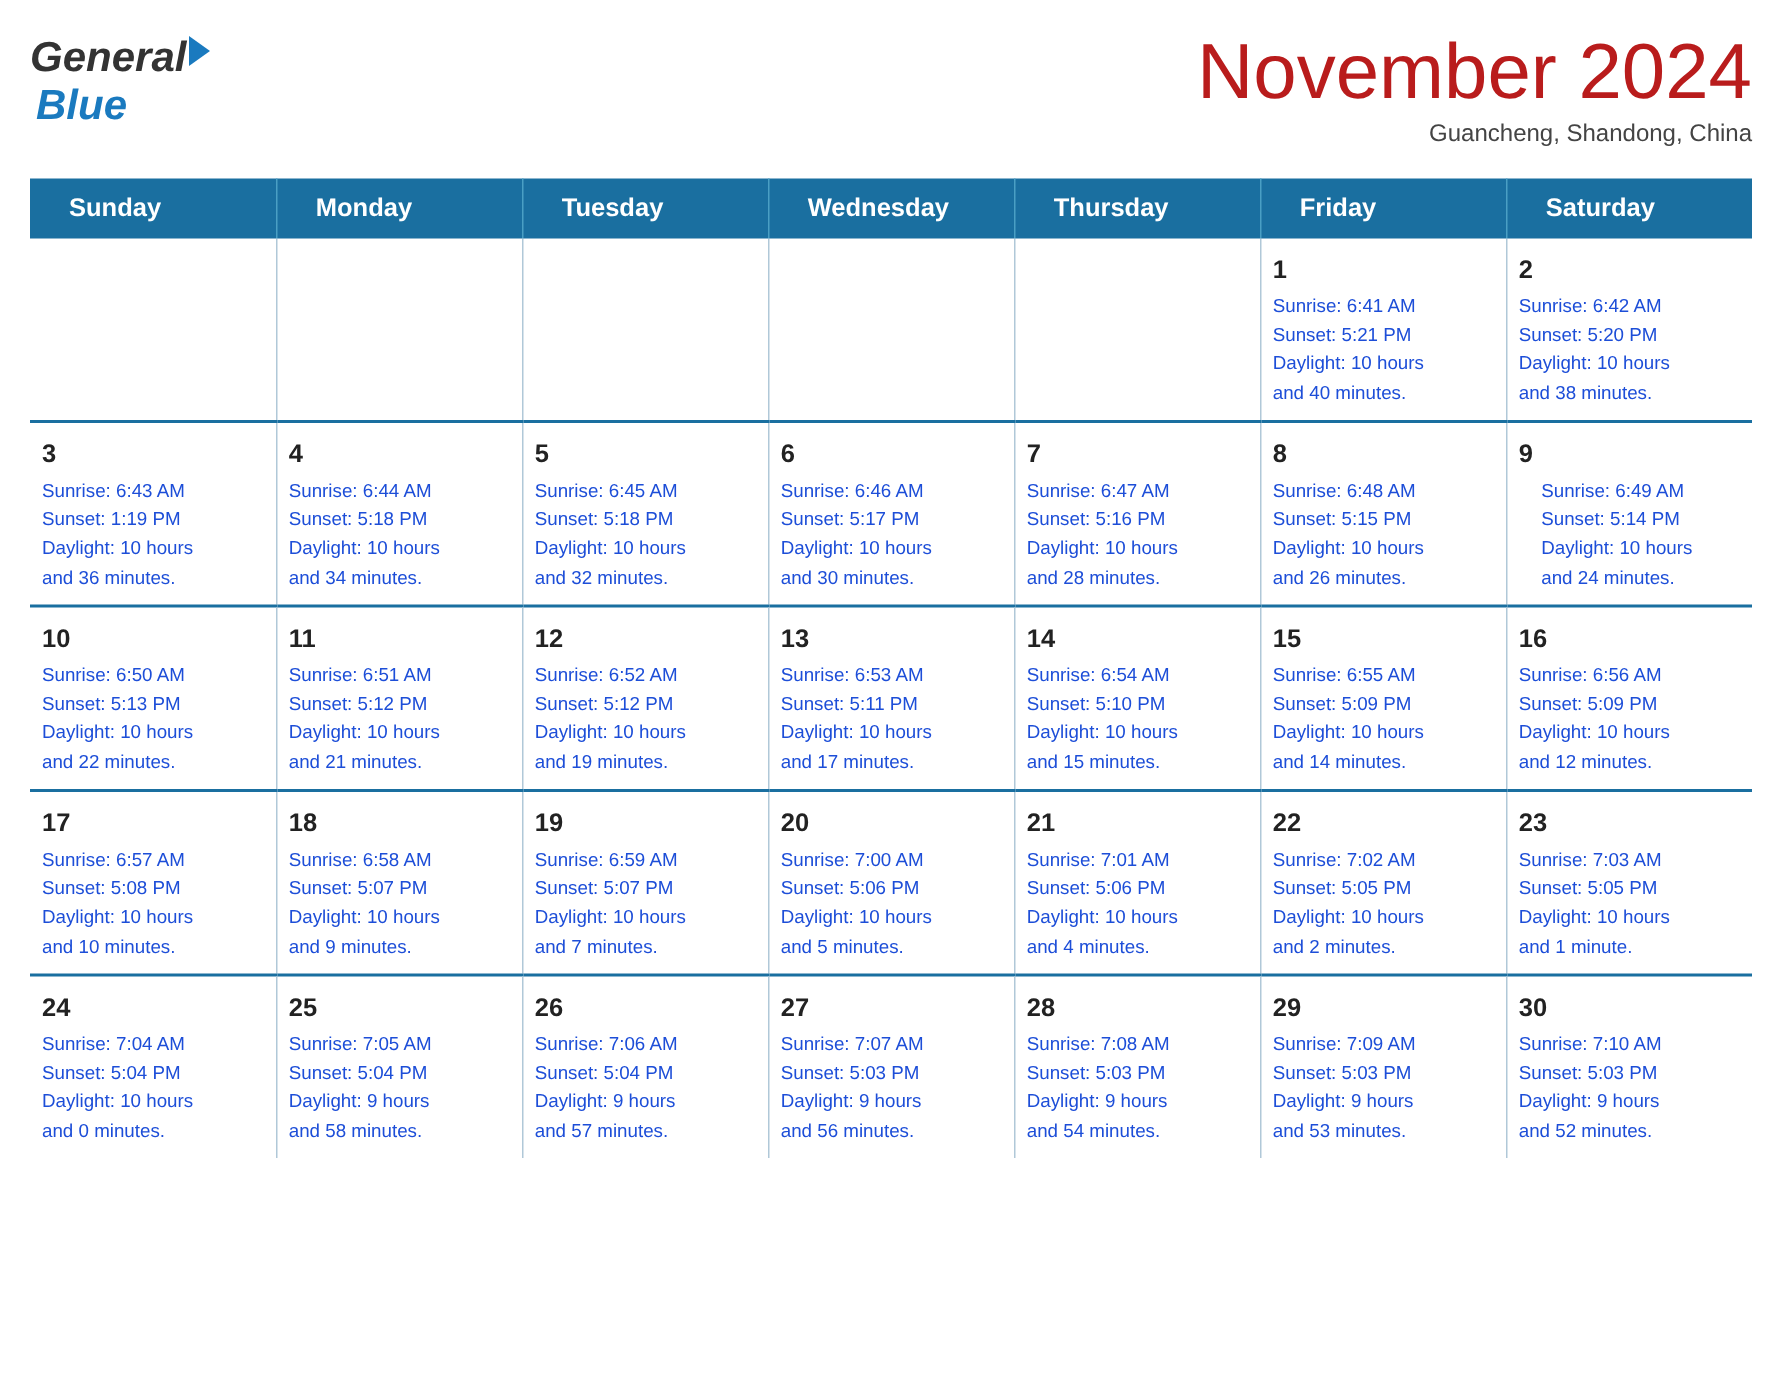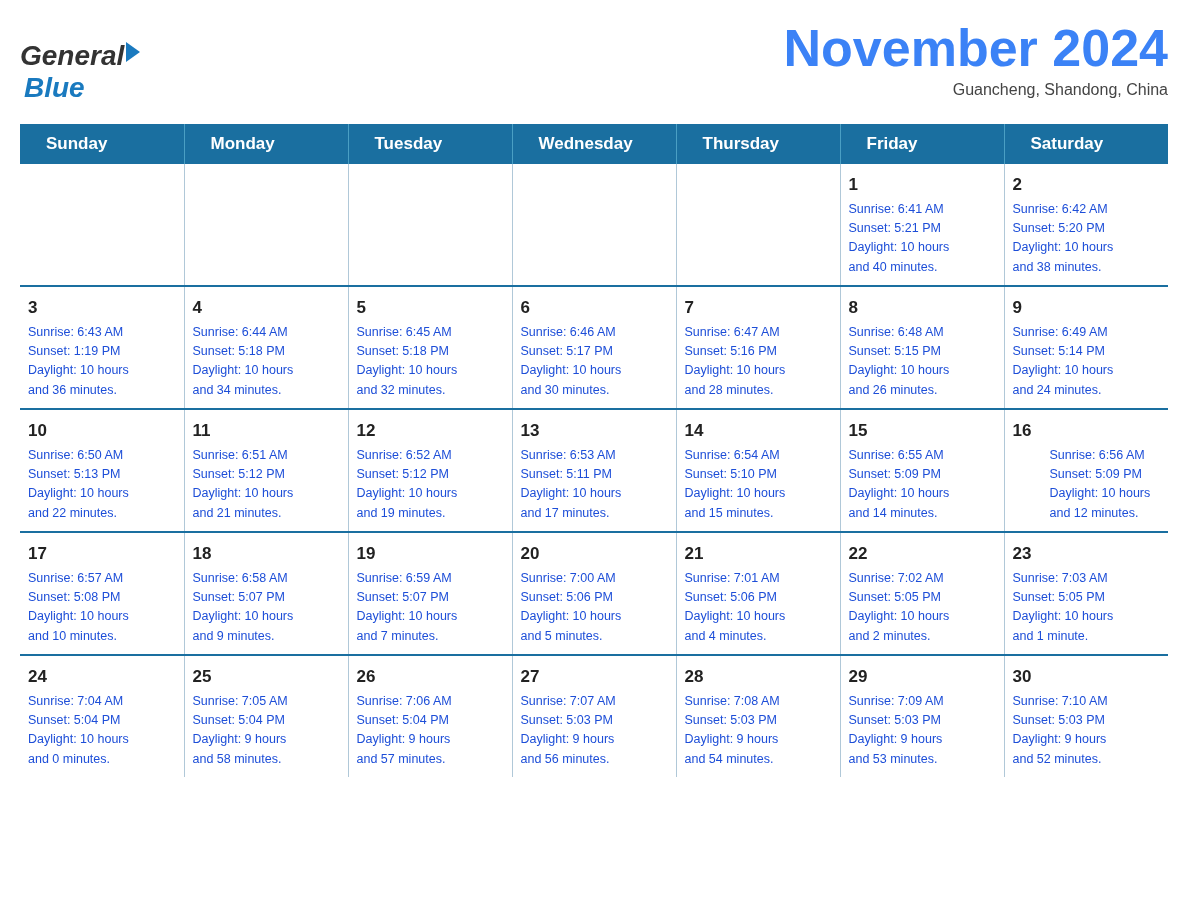--- a/index.html
+++ b/index.html
@@ -12,21 +12,21 @@
     }
     .header {
       display: flex;
       justify-content: space-between;
       align-items: flex-start;
       margin-bottom: 20px;
     }
     .logo {
       display: flex;
       align-items: center;
-      margin-top: 20px;
+      margin-top: 2px;
     }
     .logo-text-general {
       font-size: 28px;
       font-weight: bold;
       color: #333;
       font-style: italic;
     }
     .logo-text-blue {
       font-size: 28px;
       font-weight: bold;
@@ -40,22 +40,22 @@
       border-top: 10px solid transparent;
       border-bottom: 10px solid transparent;
       margin-left: 2px;
       margin-bottom: 8px;
     }
     .title-block {
       text-align: right;
     }
     .calendar-title {
       font-size: 52px;
-      font-weight: bold;
-      color: #3b82f6;
+      font-weight: normal;
+      color: #b91c1c;
       line-height: 1.1;
     }
     .calendar-subtitle {
       font-size: 16px;
       color: #444;
       margin-top: 4px;
     }
     table {
       width: 100%;
       border-collapse: collapse;
@@ -192,21 +192,21 @@
         </td>
         <td>
           <span class="day-number">8</span>
           <div class="day-info" style="white-space: pre-line;">Sunrise: 6:48 AM
 Sunset: 5:15 PM
 Daylight: 10 hours
 and 26 minutes.</div>
         </td>
         <td>
           <span class="day-number">9</span>
-          <div class="day-info" style="white-space: pre-line;">Sunrise: 6:49 AM
+          <div class="day-info" style="white-space: pre-line; margin-left: 15px;">Sunrise: 6:49 AM
 Sunset: 5:14 PM
 Daylight: 10 hours
 and 24 minutes.</div>
         </td>
       </tr>
       <tr>
         <td>
           <span class="day-number">10</span>
           <div class="day-info" style="white-space: pre-line;">Sunrise: 6:50 AM
 Sunset: 5:13 PM
@@ -243,21 +243,21 @@
         </td>
         <td>
           <span class="day-number">15</span>
           <div class="day-info" style="white-space: pre-line;">Sunrise: 6:55 AM
 Sunset: 5:09 PM
 Daylight: 10 hours
 and 14 minutes.</div>
         </td>
         <td>
           <span class="day-number">16</span>
-          <div class="day-info" style="white-space: pre-line; margin-left: 37px;">Sunrise: 6:56 AM
+          <div class="day-info" style="white-space: pre-line;">Sunrise: 6:56 AM
 Sunset: 5:09 PM
 Daylight: 10 hours
 and 12 minutes.</div>
         </td>
       </tr>
       <tr>
         <td>
           <span class="day-number">17</span>
           <div class="day-info" style="white-space: pre-line;">Sunrise: 6:57 AM
 Sunset: 5:08 PM

